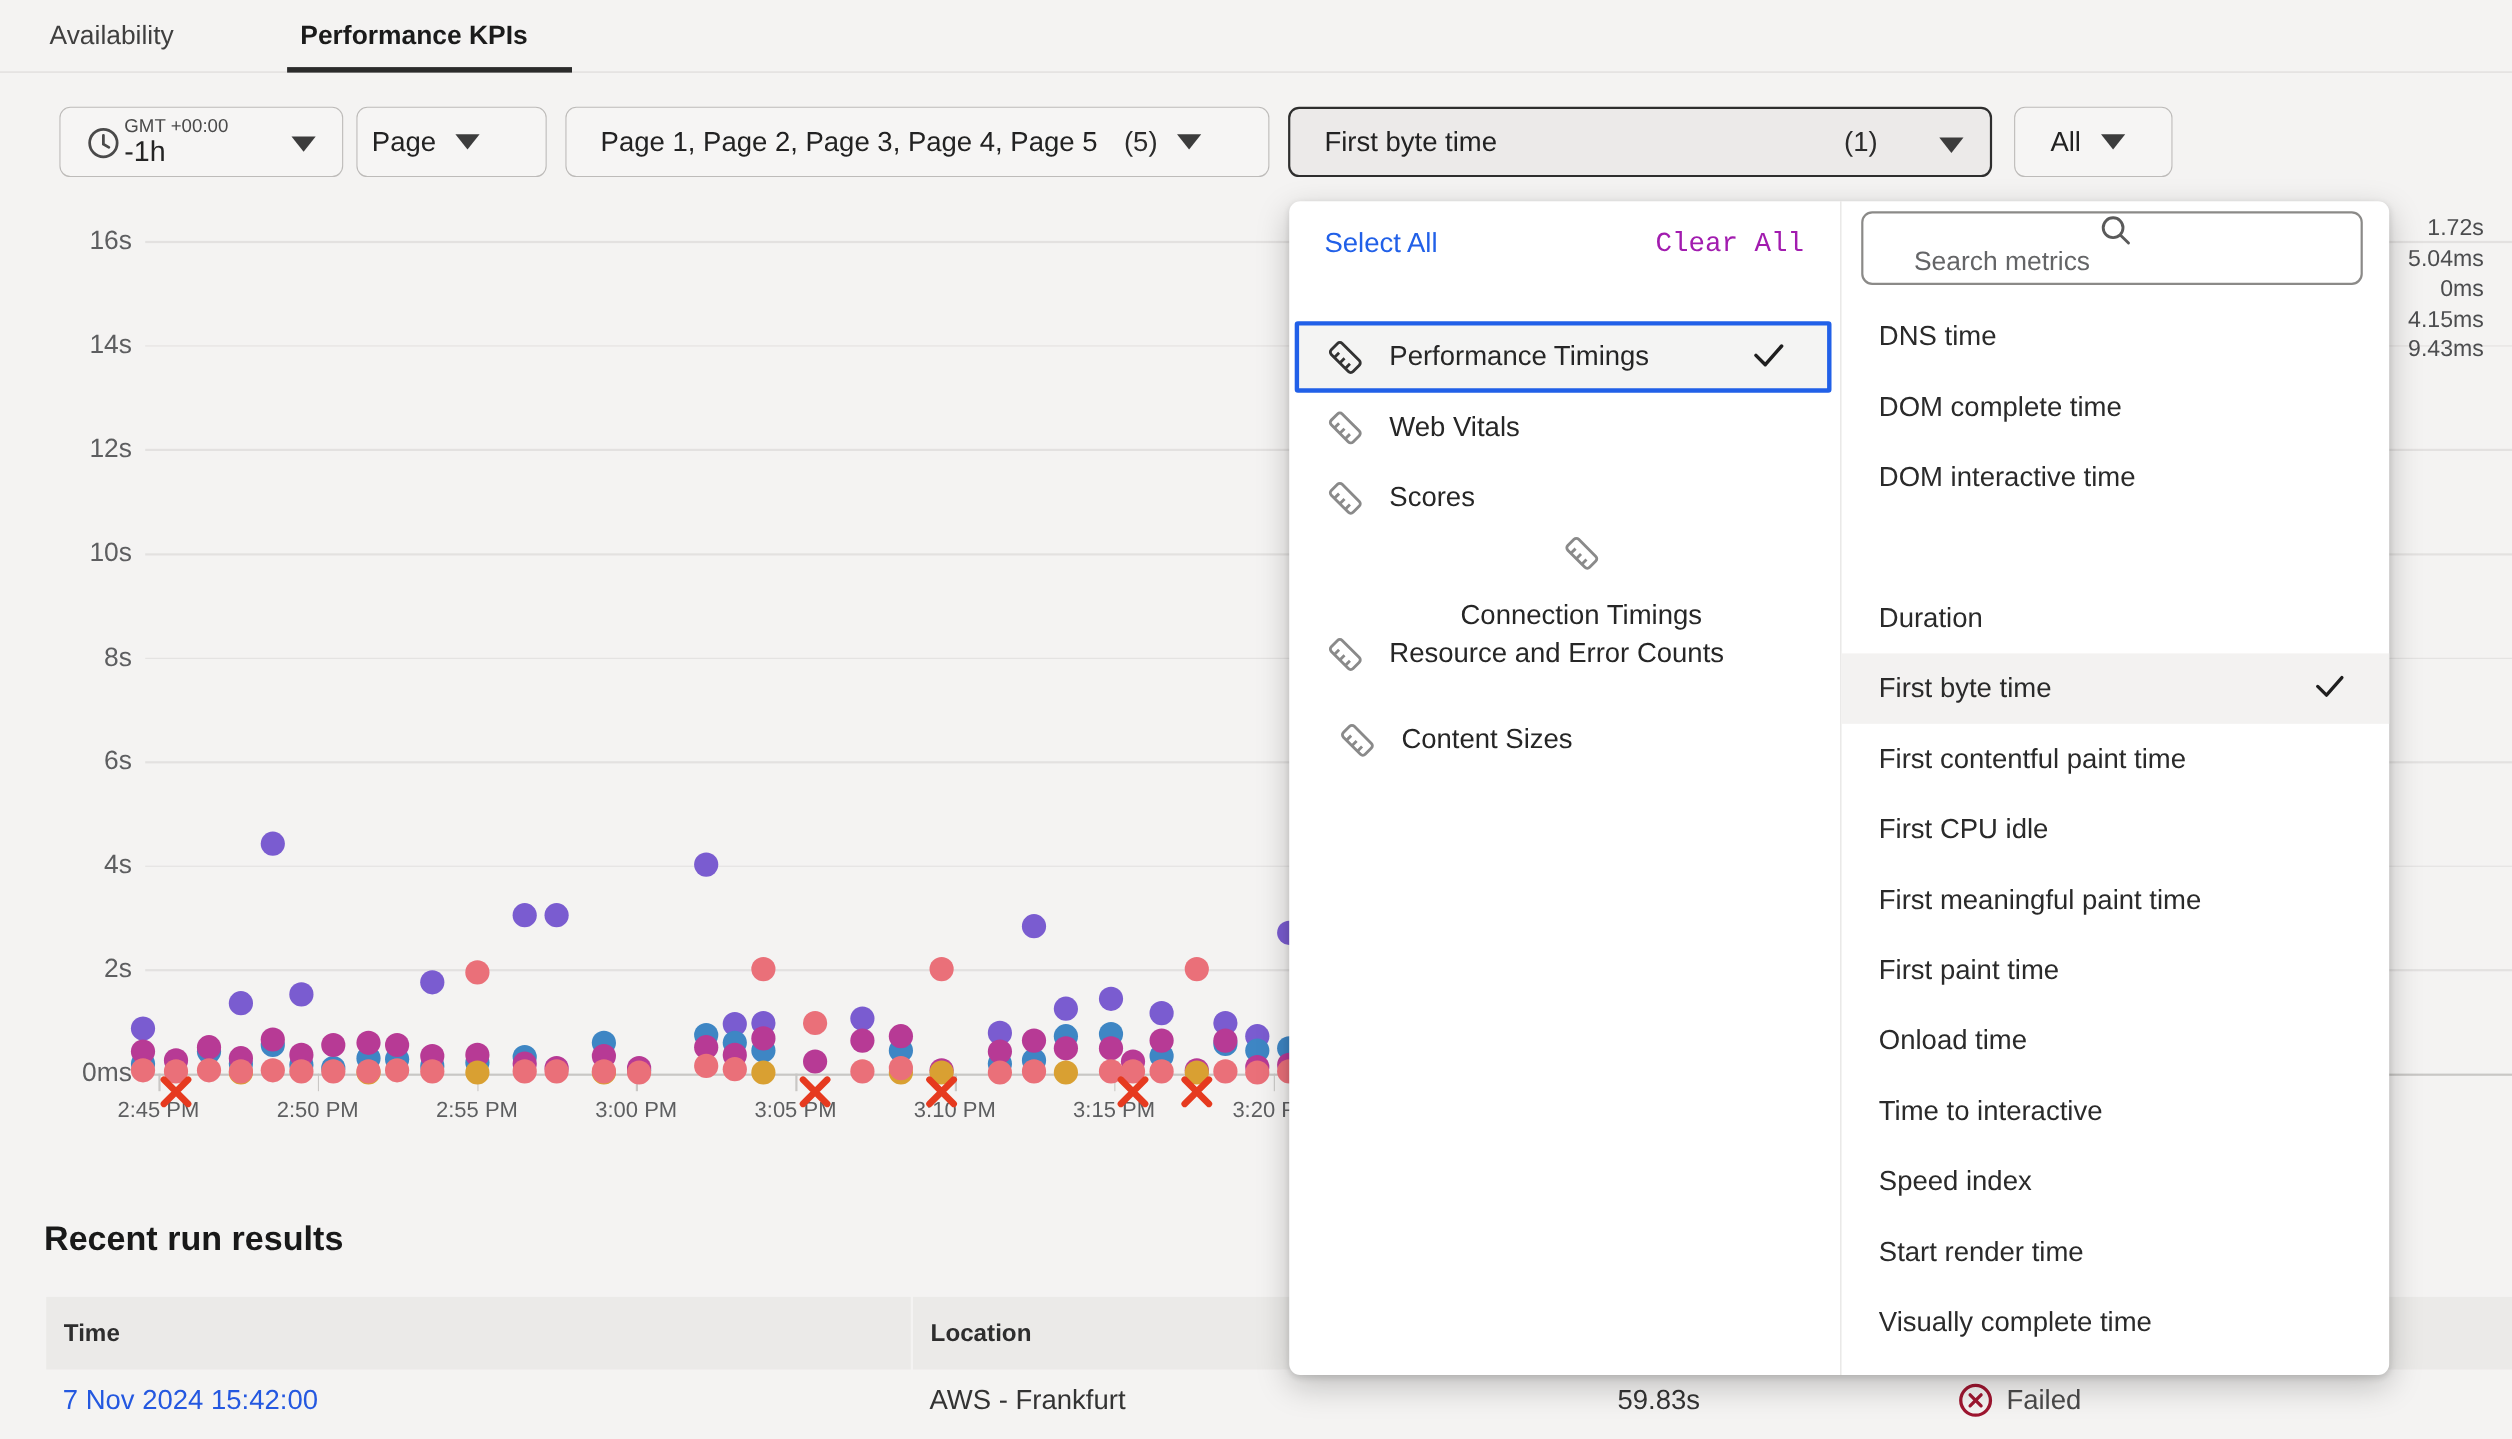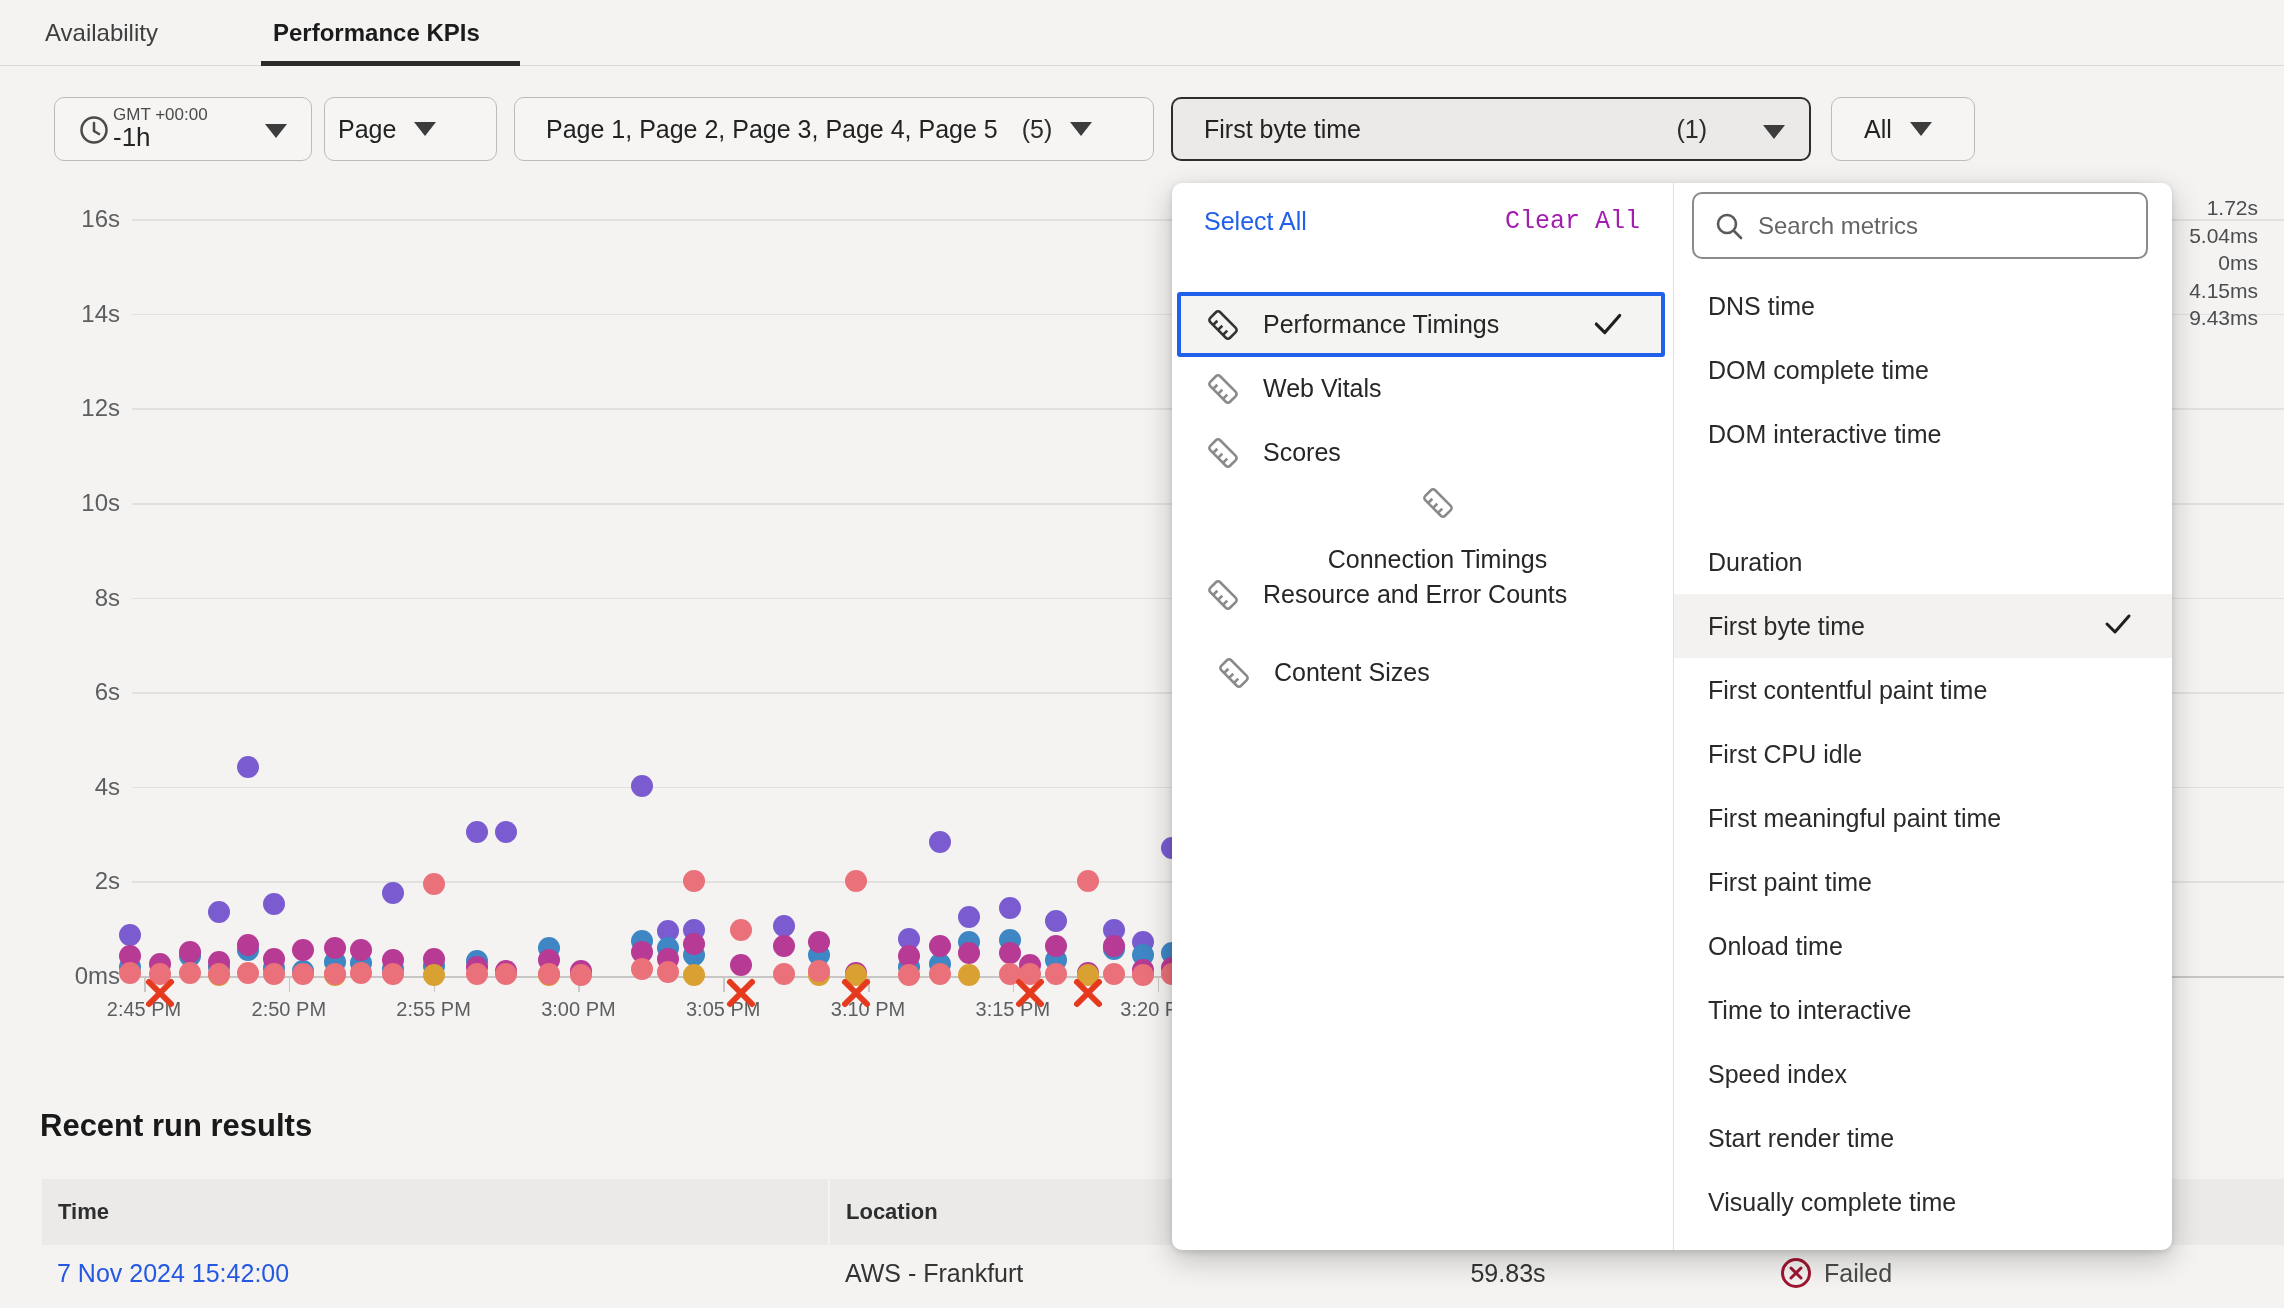--- a/index.html
+++ b/index.html
@@ -40,21 +40,21 @@
              box-shadow:0 10px 30px rgba(0,0,0,.22), 0 2px 6px rgba(0,0,0,.12); z-index:20; }
   .pop-divider { left:501px; top:0; width:1px; height:1067px; background:#e2e0df; }
   .selall { left:32px; top:24px; font-size:25px; color:#2160e8; cursor:pointer; }
   .clearall { right:532px; top:24px; font-size:25px; color:#a21caf; cursor:pointer;font-family:Liberation Mono, monospace; }
   .cat-row { left:0; width:498px; display:flex; align-items:center; gap:22px; padding-left:33px; cursor:pointer; }
   .cat-row .lbl { font-size:25px; color:#262626; max-width:330px; line-height:1.35; }
   .cat-row.selected { left:5px; width:488px; background:#f4f4f3; border:4px solid #2160e8; border-radius:3px; padding-left:24px; }
   .cat-check { position:absolute; right:36px; }
   .ruler-icon { flex:0 0 auto; }
   .searchbox { left:520px; top:9px; width:456px; height:67px; border:2px solid #8b8a88; border-radius:10px;
-               display:flex; align-items:center; background:#fff; }
+               display:flex; align-items:center; background:#fff;flex-direction:column; }
   .searchbox input { border:none; outline:none; font-size:24px; color:#444; width:360px; background:transparent;
                      font-family:"Liberation Sans", sans-serif; }
   .searchbox input::placeholder { color:#646567; }
   .met-row { left:502px; width:498px; height:64px; display:flex; align-items:center; padding-left:34px;
              font-size:25px; color:#2a2a2a; cursor:pointer; position:absolute; }
   .met-row.selected { background:#f3f2f1; }
   .met-check { position:absolute; right:38px; }
 
   
   .recent-title { left:40px; top:1108px; font-size:31px; font-weight:700; color:#191919; }

